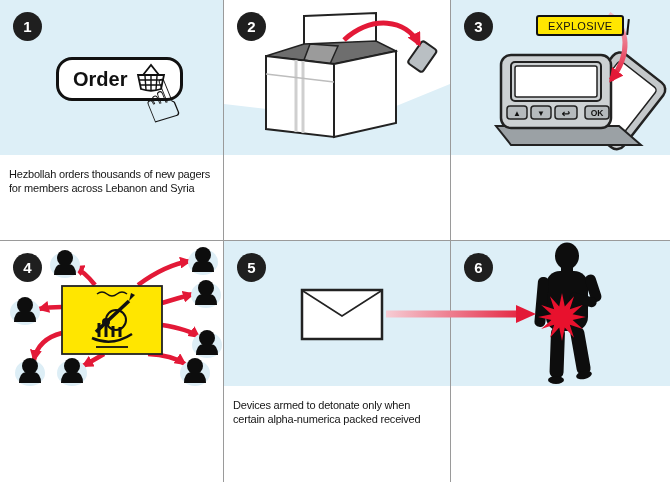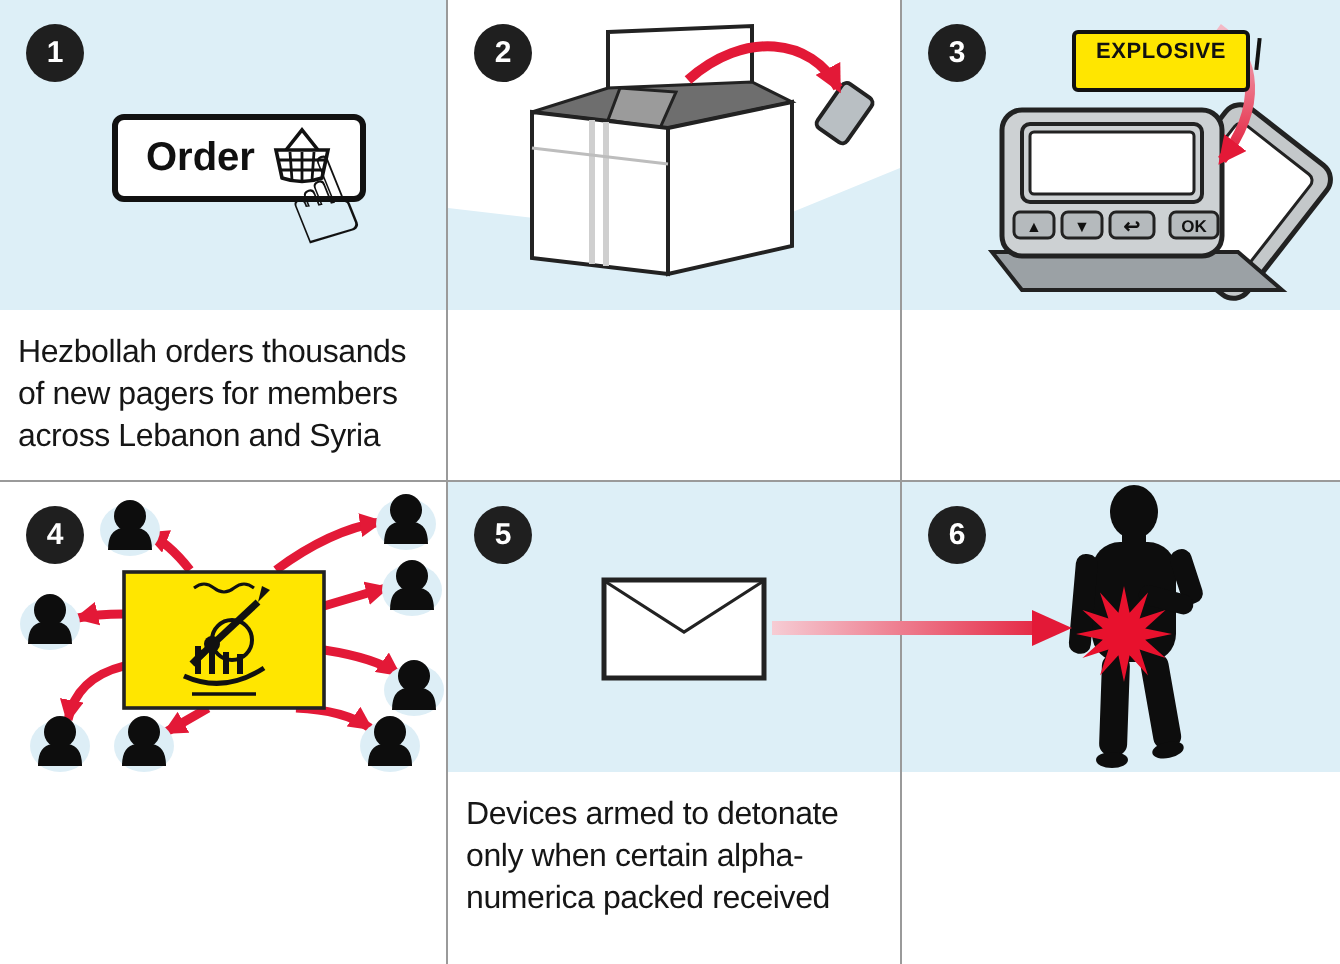--- a/index.html
+++ b/index.html
@@ -15,38 +15,38 @@
   .row1 .illus{height:155px;}
   .row2 .illus{height:145px;}
   .illus.blue{background:#ddeff7;}
   .illus svg.fill{position:absolute;left:0;top:0;}
   .badge{
     position:absolute;top:12px;left:13px;width:29px;height:29px;border-radius:50%;
     background:#1f1f1f;color:#fff;font-weight:700;font-size:15px;line-height:29px;
     text-align:center;z-index:3;
   }
   .caption{
-    margin:12px 10px 0 9px;font-size:16px;line-height:1.3;letter-spacing:-0.2px;
+    margin:12px 10px 0 9px;font-size:11px;line-height:1.3;letter-spacing:-0.2px;
     color:#161616;
   }
   
   .order-btn{
     position:absolute;left:56px;top:57px;width:127px;height:44px;background:#fff;
-    border:3px solid #111;border-radius:6px;display:flex;align-items:center;
+    border:3px solid #111;border-radius:16px;display:flex;align-items:center;
     justify-content:space-between;padding:0 12px 0 14px;box-sizing:border-box;z-index:1;
   }
   .order-btn .lbl{font-size:20px;font-weight:700;color:#111;}
   .hand{
     position:absolute;left:144px;top:74px;font-size:56px;line-height:1;color:#111;
     transform:rotate(-22deg);z-index:2;font-family:"DejaVu Sans",sans-serif;
   }
   
   .explosive-tag{
     position:absolute;left:85px;top:15px;background:#ffe600;border:2px solid #111;
-    border-radius:3px;padding:3px 10px 12px;font-size:11px;font-weight:700;color:#111;
+    border-radius:3px;padding:3px 10px 2px;font-size:11px;font-weight:400;color:#111;
     letter-spacing:.3px;z-index:3;
   }
   .explosive-tag::after{
     content:"";position:absolute;right:-7px;top:2px;width:2px;height:16px;background:#111;
     transform:rotate(6deg);
   }
   .overlay{position:absolute;left:0;top:0;z-index:5;pointer-events:none;}
 </style>
 </head>
 <body>

